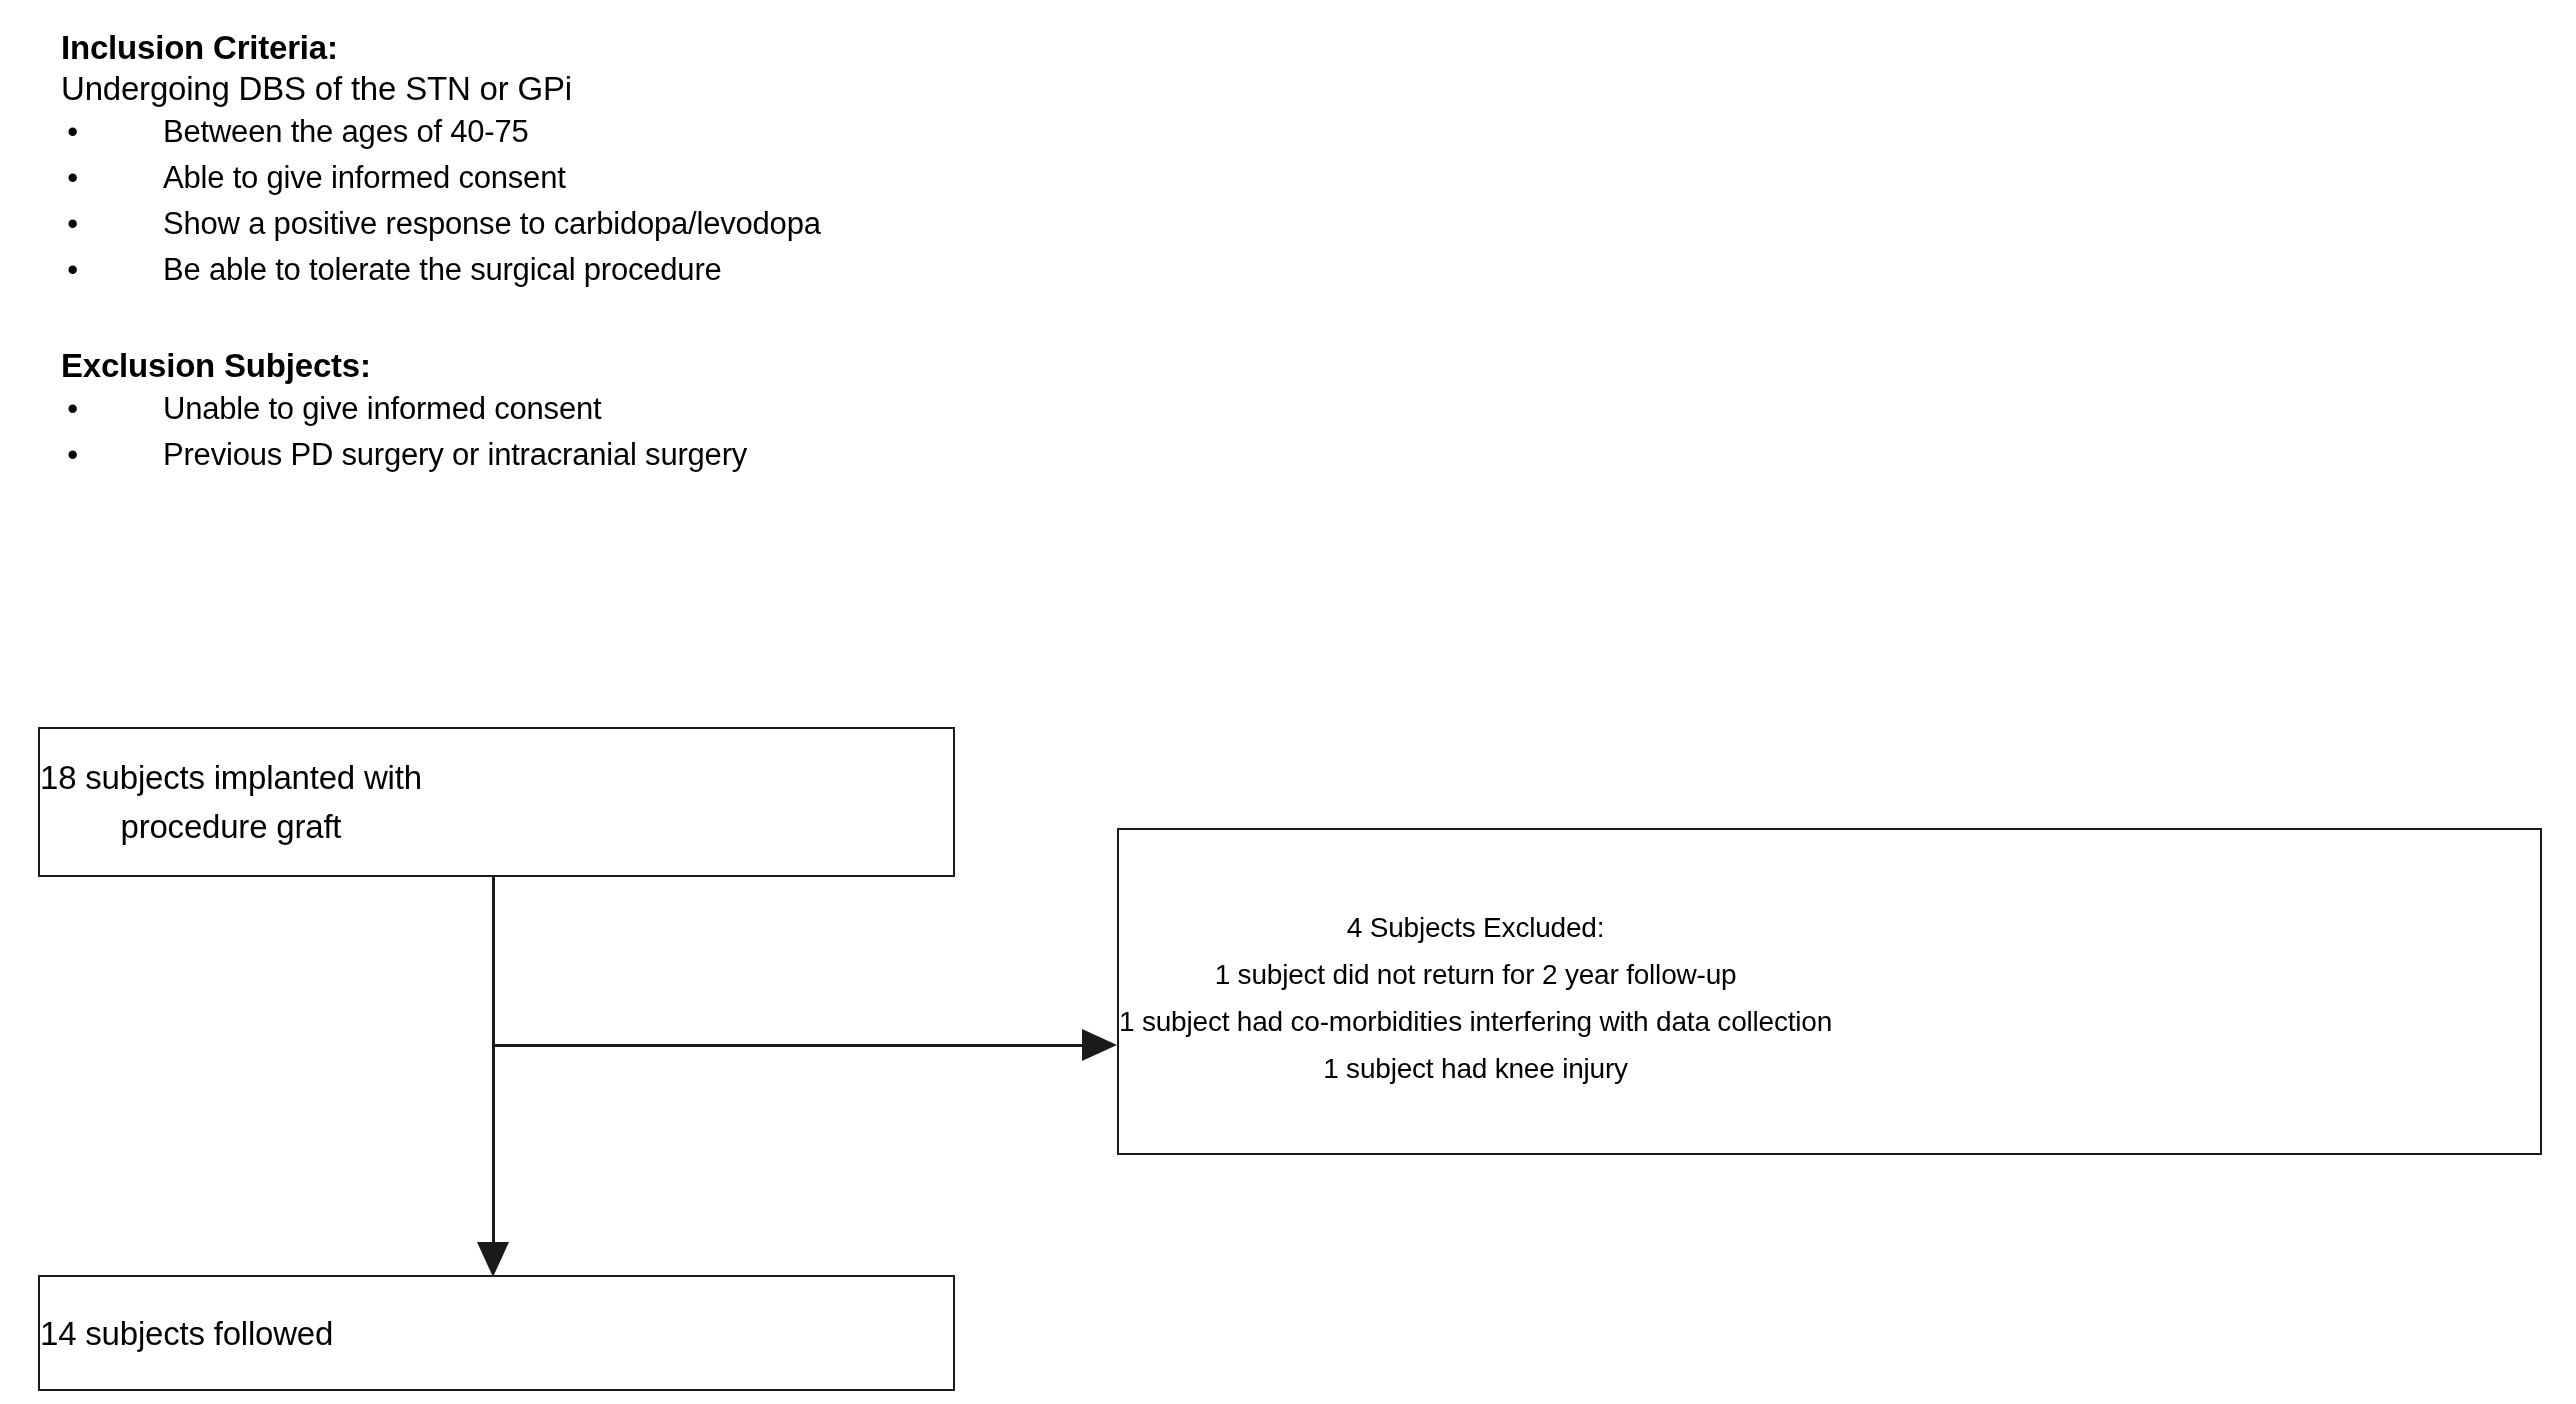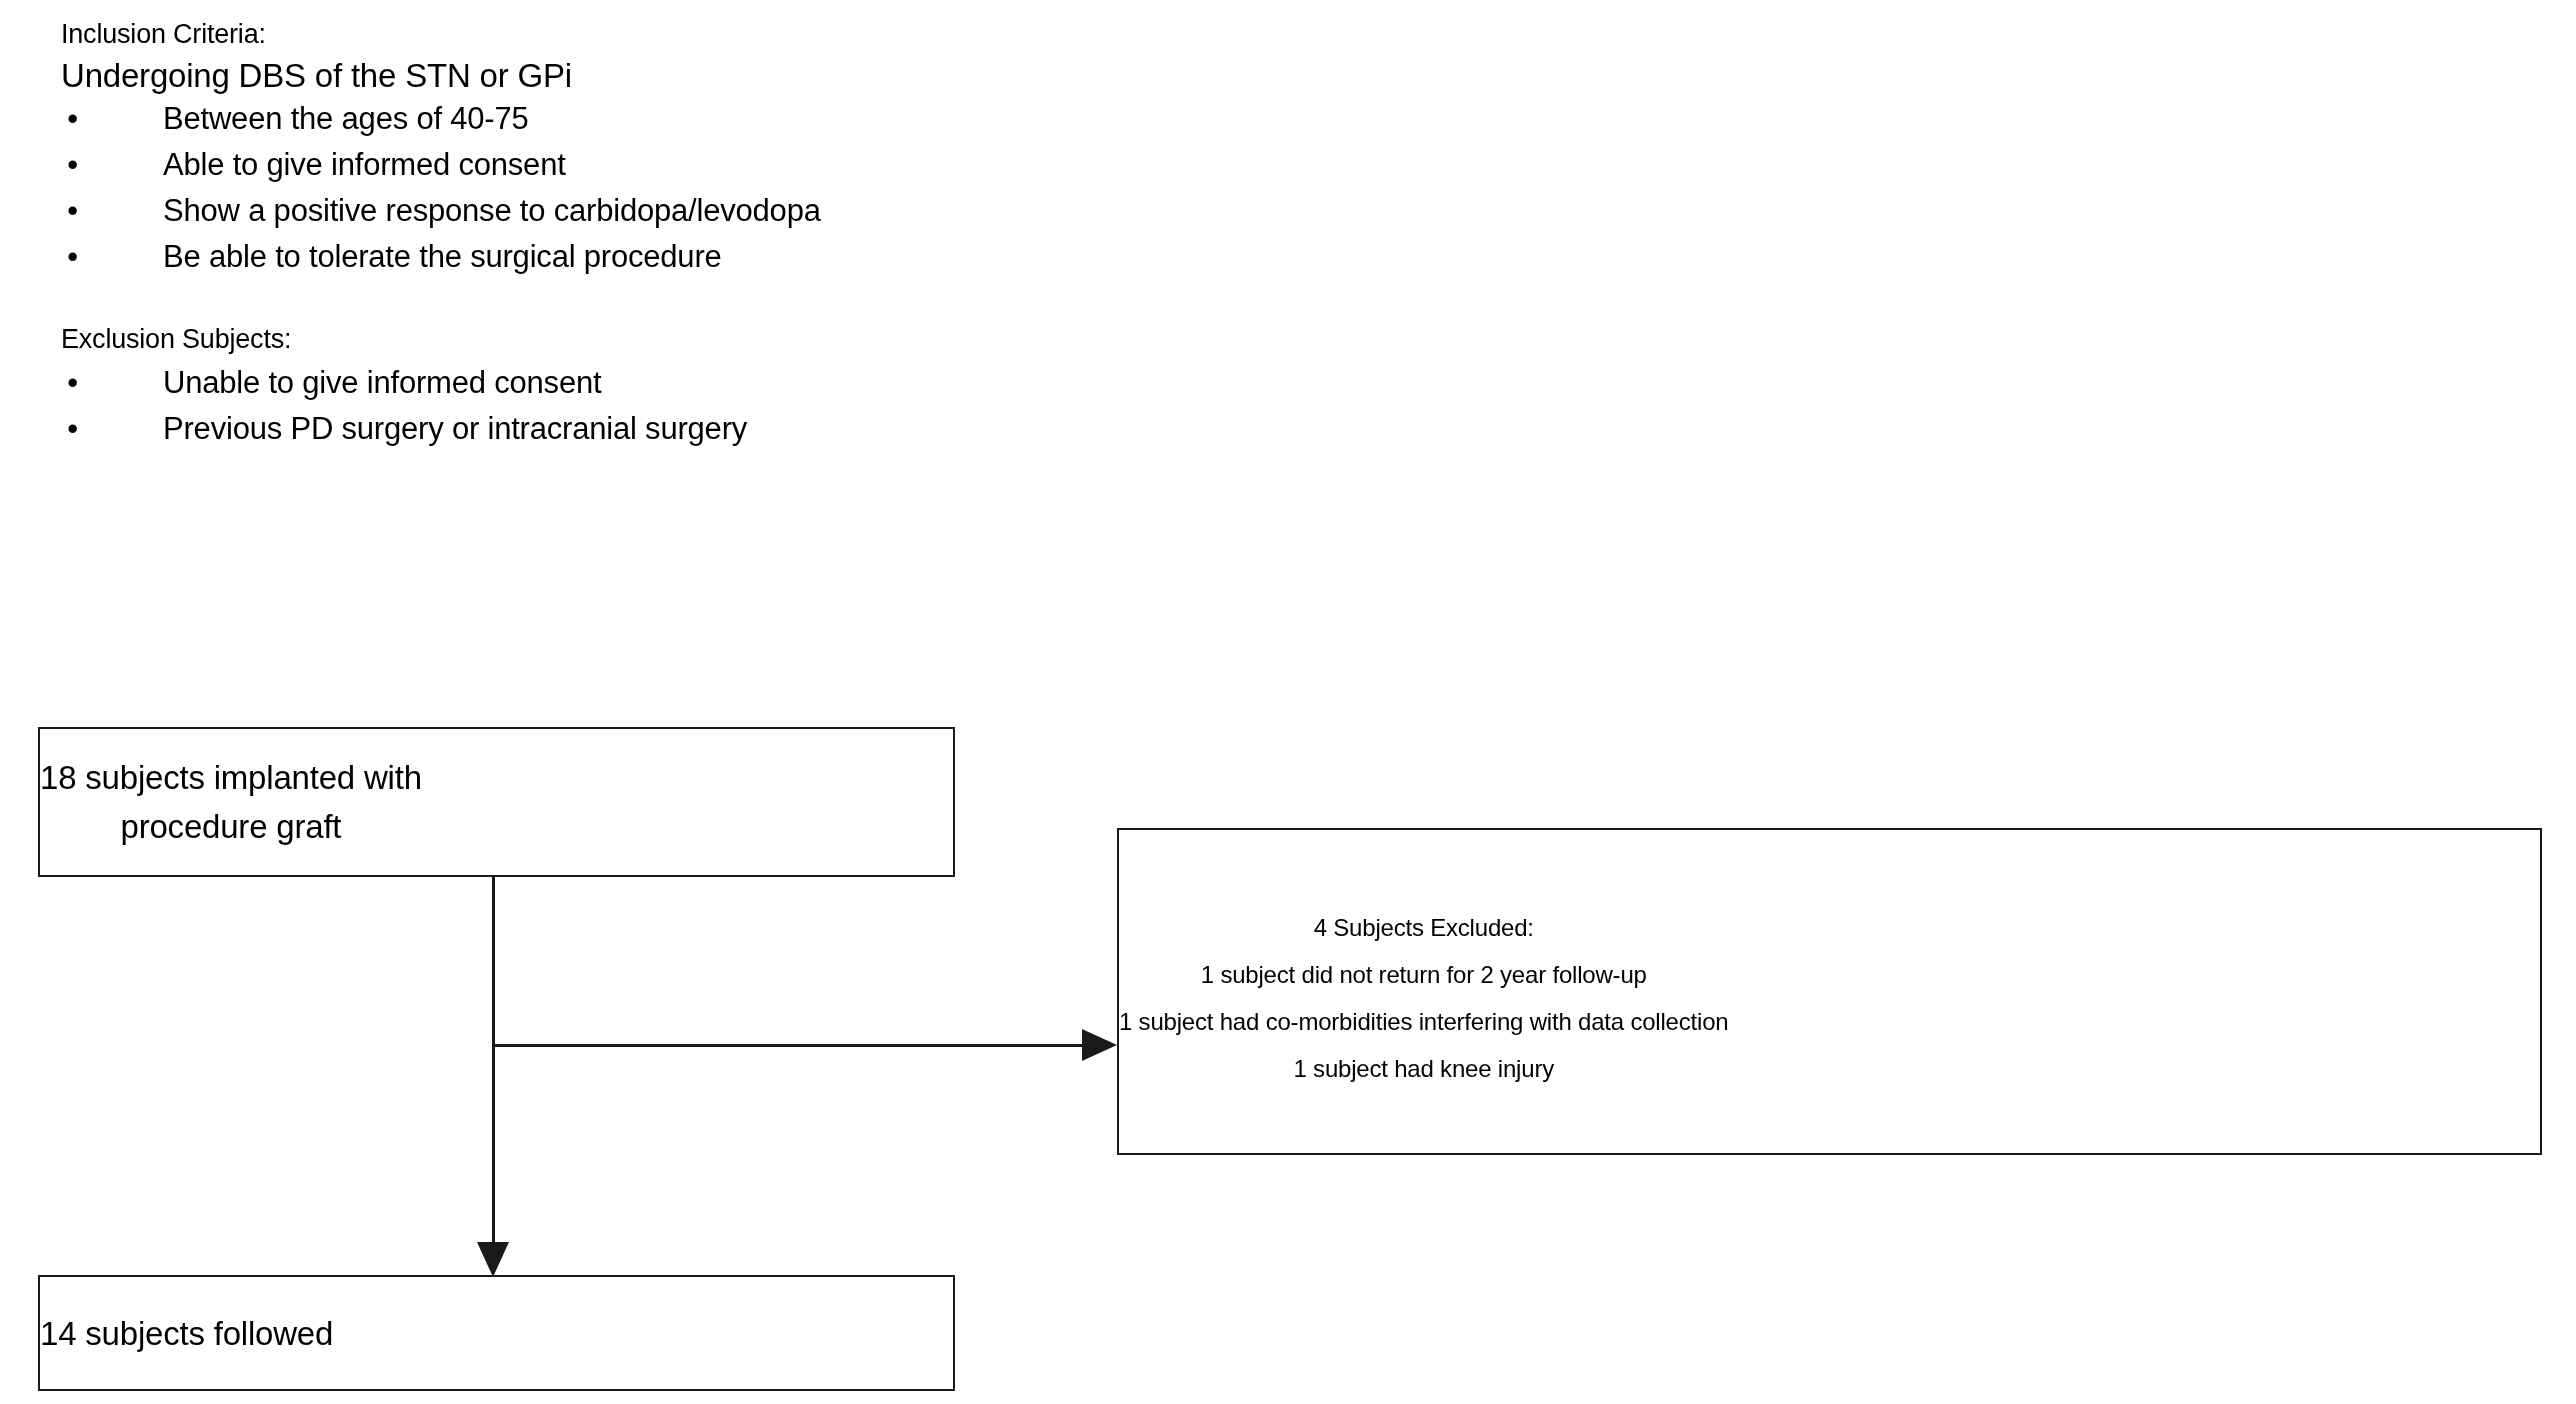--- a/index.html
+++ b/index.html
@@ -22,25 +22,26 @@
   }
 
   
   .criteria-block {
     position: absolute;
     left: 61px;
     top: 14px;
     width: 1335px;
   }
   .criteria-heading {
-    font-weight: normal;
-    font-size: 27px;
+    font-weight: bold;
+    font-size: 33px;
     line-height: 41px;
     letter-spacing: -0.2px;
     white-space: nowrap;
+    margin-top: 13px;
   }
   .criteria-subline {
     font-weight: normal;
     font-size: 33px;
     line-height: 41px;
     letter-spacing: -0.2px;
     white-space: nowrap;
   }
   ul.criteria-list {
     list-style: none;
@@ -89,21 +90,21 @@
     width: 917px;
     height: 150px;
   }
   #box-excluded {
     left: 1117px;
     top: 828px;
     width: 1425px;
     height: 327px;
   }
   #box-excluded .box-text {
-    font-size: 24px;
+    font-size: 28px;
     line-height: 47px;
     margin-top: 12px;
   }
   #box-followed {
     left: 38px;
     top: 1275px;
     width: 917px;
     height: 116px;
   }
 

